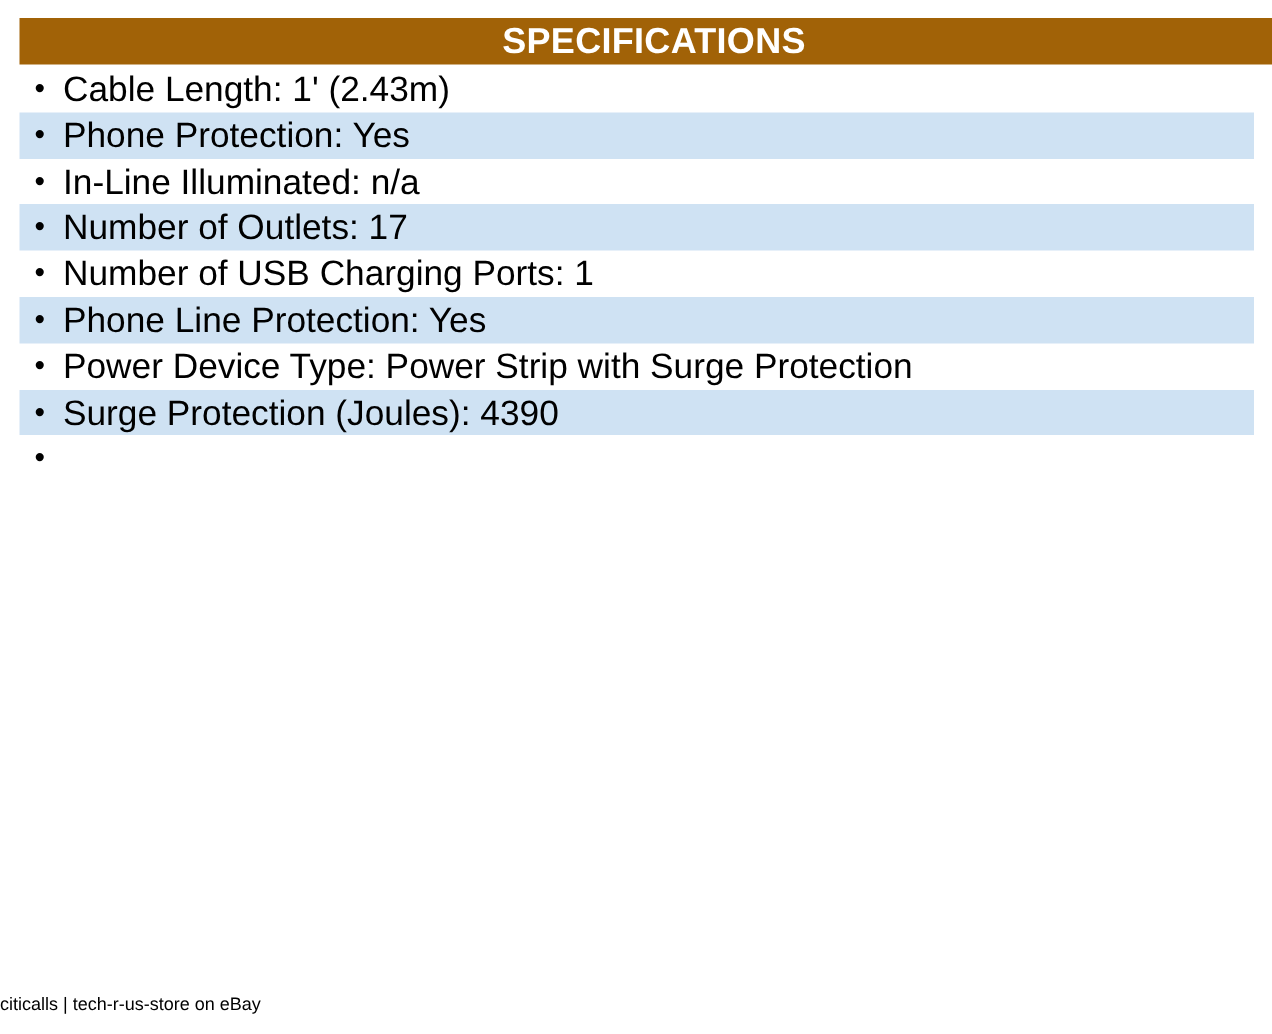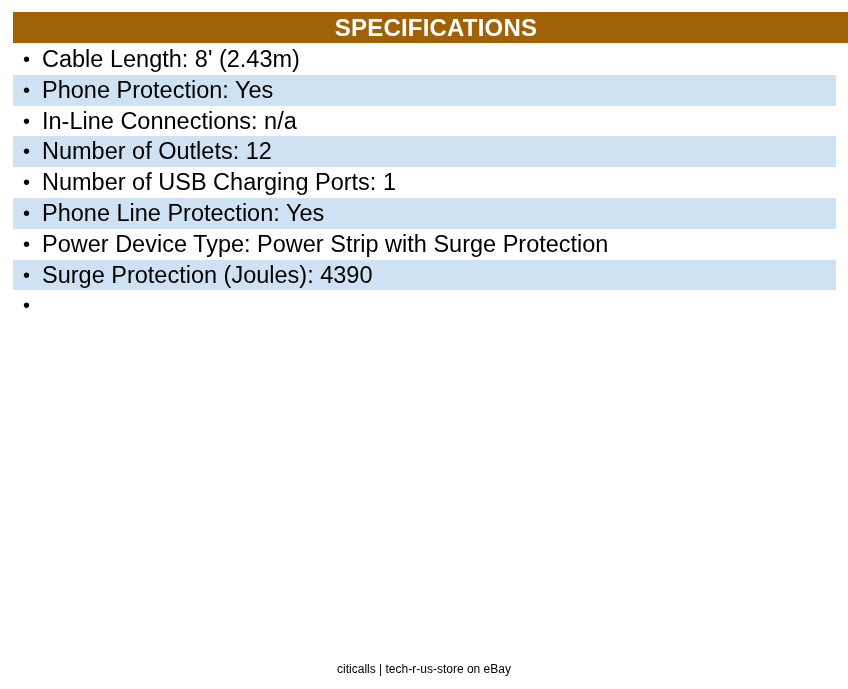--- a/index.html
+++ b/index.html
@@ -6,44 +6,44 @@
   body { width:848px; height:689px; position:relative; overflow:hidden;
          font-family:"Liberation Sans", sans-serif; color:#000; }
   .header { position:absolute; left:13px; top:12px; width:846px; height:31px;
             background:#a16207; color:#fff; font-weight:bold; font-size:24px;
             text-align:center; line-height:32px; letter-spacing:0.2px; }
   .list { position:absolute; left:13px; top:44px; width:823px; margin:0; padding:0; list-style:none; }
   .row { height:30.8px; line-height:31px; font-size:23.5px; white-space:nowrap; position:relative; }
   .row.shaded { background:#cfe2f3; }
   .bullet { position:absolute; left:10px; top:0; font-size:20px; }
   .text { position:absolute; left:29px; top:0; }
-  .footer { position:absolute; left:0; width:848px; top:662px; text-align:center;
+  .footer { position:absolute; left:0; width:848px; top:662px; text-align:left;
             font-size:12px; color:#000; }
 </style>
 </head>
 <body>
 
 <div class="header">SPECIFICATIONS</div>
 
 <ul class="list">
   <li class="row">
       <span class="bullet">•</span>
-      <span class="text">Cable Length: 8' (2.43m)</span>
+      <span class="text">Cable Length: 1' (2.43m)</span>
     </li>
   <li class="row shaded">
       <span class="bullet">•</span>
       <span class="text">Phone Protection: Yes</span>
     </li>
   <li class="row">
       <span class="bullet">•</span>
-      <span class="text">In-Line Connections: n/a</span>
+      <span class="text">In-Line Illuminated: n/a</span>
     </li>
   <li class="row shaded">
       <span class="bullet">•</span>
-      <span class="text">Number of Outlets: 12</span>
+      <span class="text">Number of Outlets: 17</span>
     </li>
   <li class="row">
       <span class="bullet">•</span>
       <span class="text">Number of USB Charging Ports: 1</span>
     </li>
   <li class="row shaded">
       <span class="bullet">•</span>
       <span class="text">Phone Line Protection: Yes</span>
     </li>
   <li class="row">

